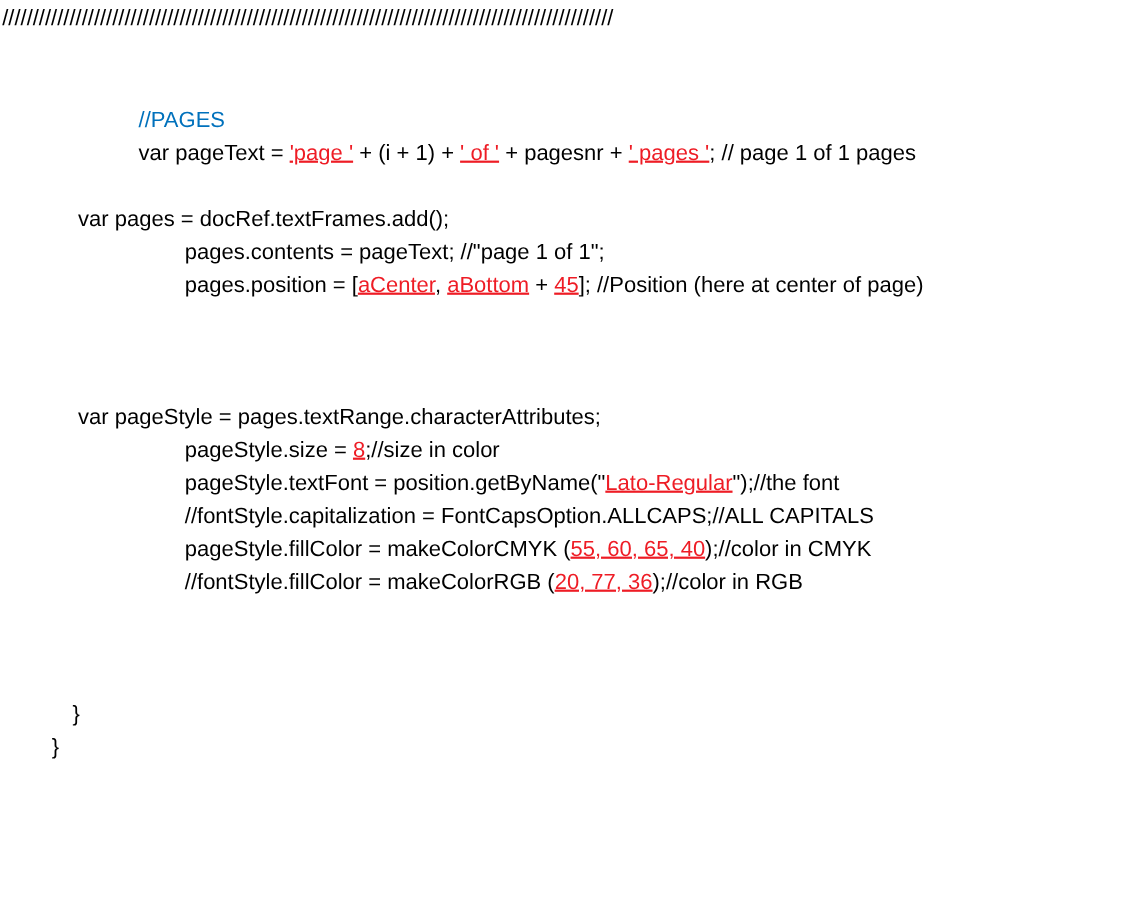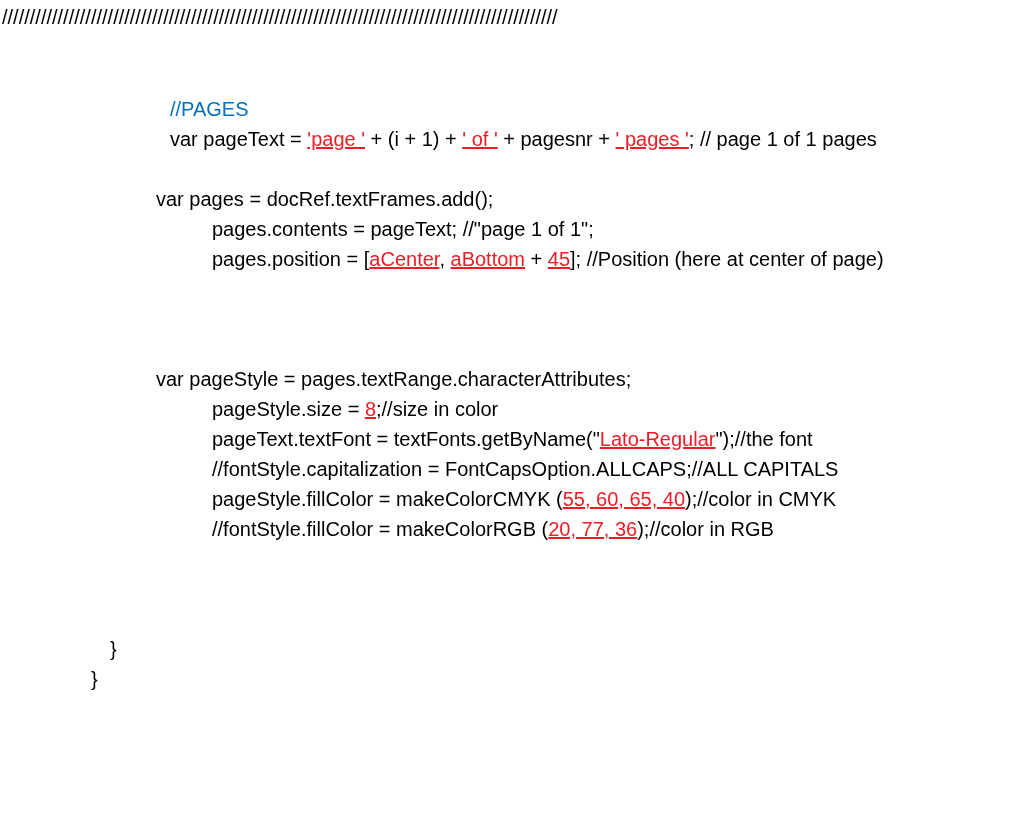--- a/index.html
+++ b/index.html
@@ -16,25 +16,24 @@
     font-family: inherit;
     color: #000;
     letter-spacing: 0px;
     white-space: nowrap;
     overflow: hidden;
     font-size: 20px;
     padding-left: 2px;
   }
   .code {
     padding: 62px 0 0 0;
-    margin-left: 44px;
   }
   .line { white-space: pre; }
   .i1 { padding-left: 126px; }
-  .i2 { padding-left: 112px; }
+  .i2 { padding-left: 71px; }
   .i3 { padding-left: 168px; }
   .closeA { padding-left: 66px; }
   .closeB { padding-left: 47px; }
   .red { color: #ee1c25; text-decoration: underline; }
   .blue { color: #0071bc; }
   .blank { height: 30px; }
   .blank2 { height: 60px; }
   .blank3 { height: 90px; }
 </style>
 </head>
@@ -51,21 +50,21 @@
   <div class="blank"></div>
 
   <div class="line i2"><span>var pages = docRef.textFrames.add();</span></div>
   <div class="line i3"><span>pages.contents = pageText; //"page 1 of 1";</span></div>
   <div class="line i3"><span>pages.position = [</span><span class="red">aCenter</span><span>, </span><span class="red">aBottom</span><span> + </span><span class="red">45</span><span>]; //Position (here at center of page)</span></div>
 
   <div class="blank3"></div>
 
   <div class="line i2"><span>var pageStyle = pages.textRange.characterAttributes;</span></div>
   <div class="line i3"><span>pageStyle.size = </span><span class="red">8</span><span>;//size in color</span></div>
-  <div class="line i3"><span>pageText.textFont = textFonts.getByName("</span><span class="red">Lato-Regular</span><span>");//the font</span></div>
+  <div class="line i3"><span>pageStyle.textFont = position.getByName("</span><span class="red">Lato-Regular</span><span>");//the font</span></div>
   <div class="line i3"><span>//fontStyle.capitalization = FontCapsOption.ALLCAPS;//ALL CAPITALS</span></div>
   <div class="line i3"><span>pageStyle.fillColor = makeColorCMYK (</span><span class="red">55, 60, 65, 40</span><span>);//color in CMYK</span></div>
   <div class="line i3"><span>//fontStyle.fillColor = makeColorRGB (</span><span class="red">20, 77, 36</span><span>);//color in RGB</span></div>
 
   <div class="blank"></div>
 
 
   <div class="blank2"></div>
 
   <div class="line closeA"><span>}</span></div>

